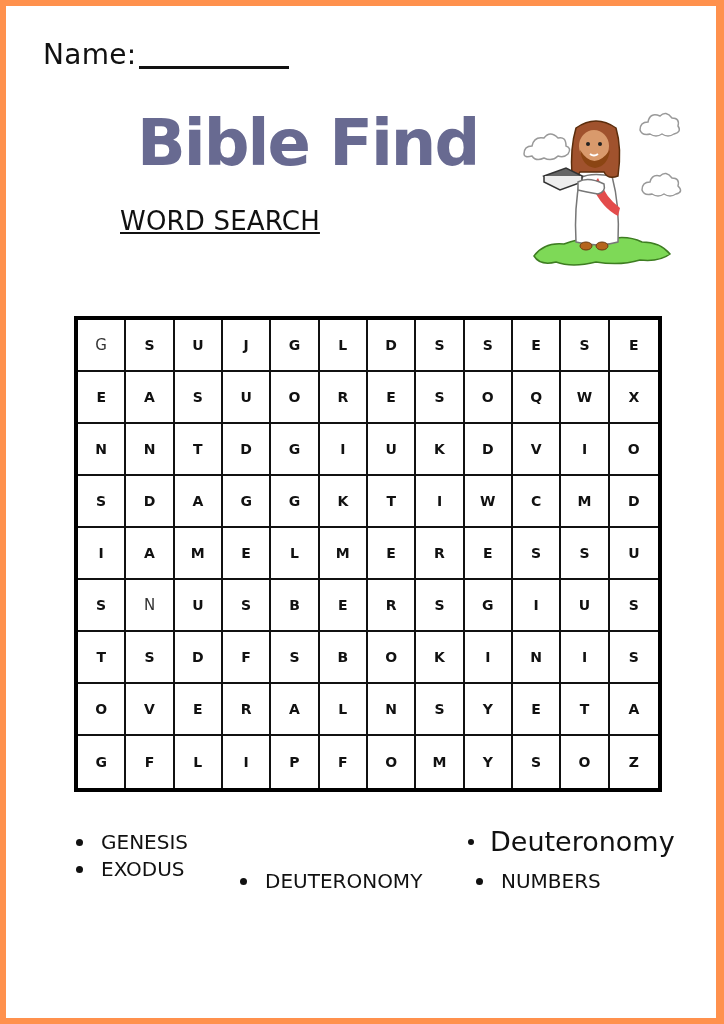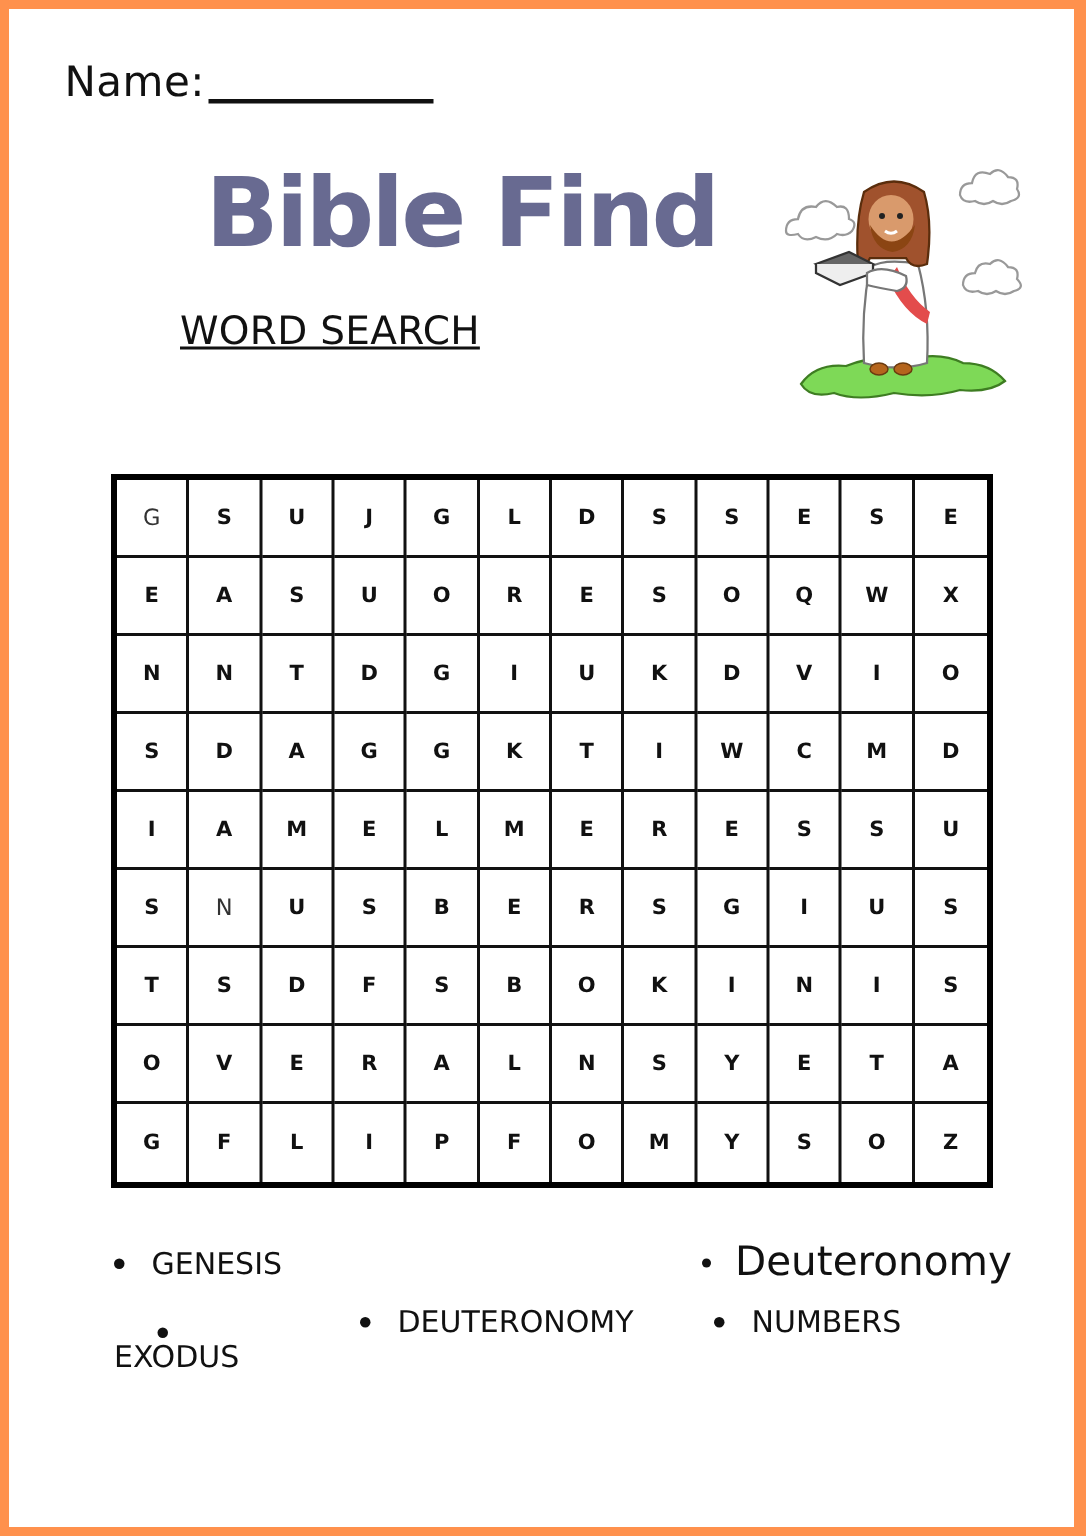--- a/index.html
+++ b/index.html
@@ -224,21 +224,21 @@
       <div class="cell last-row">S</div>
       <div class="cell last-row">O</div>
       <div class="cell last-col last-row">Z</div>
     </div>
 
   <div class="word-list">
     <div class="word" style="left:70px; top:4px;">
       <span class="bullet"></span>
       <span>GENESIS</span>
     </div>
-    <div class="word" style="left:70px; top:59px;flex-direction:column;">
+    <div class="word" style="left:70px; top:31px;">
       <span class="bullet"></span>
       <span>EXODUS</span>
     </div>
     <div class="word" style="left:234px; top:43px;">
       <span class="bullet"></span>
       <span>DEUTERONOMY</span>
     </div>
     <div class="word big" style="left:462px; top:0px;">
       <span class="bullet"></span>
       <span>Deuteronomy</span>

